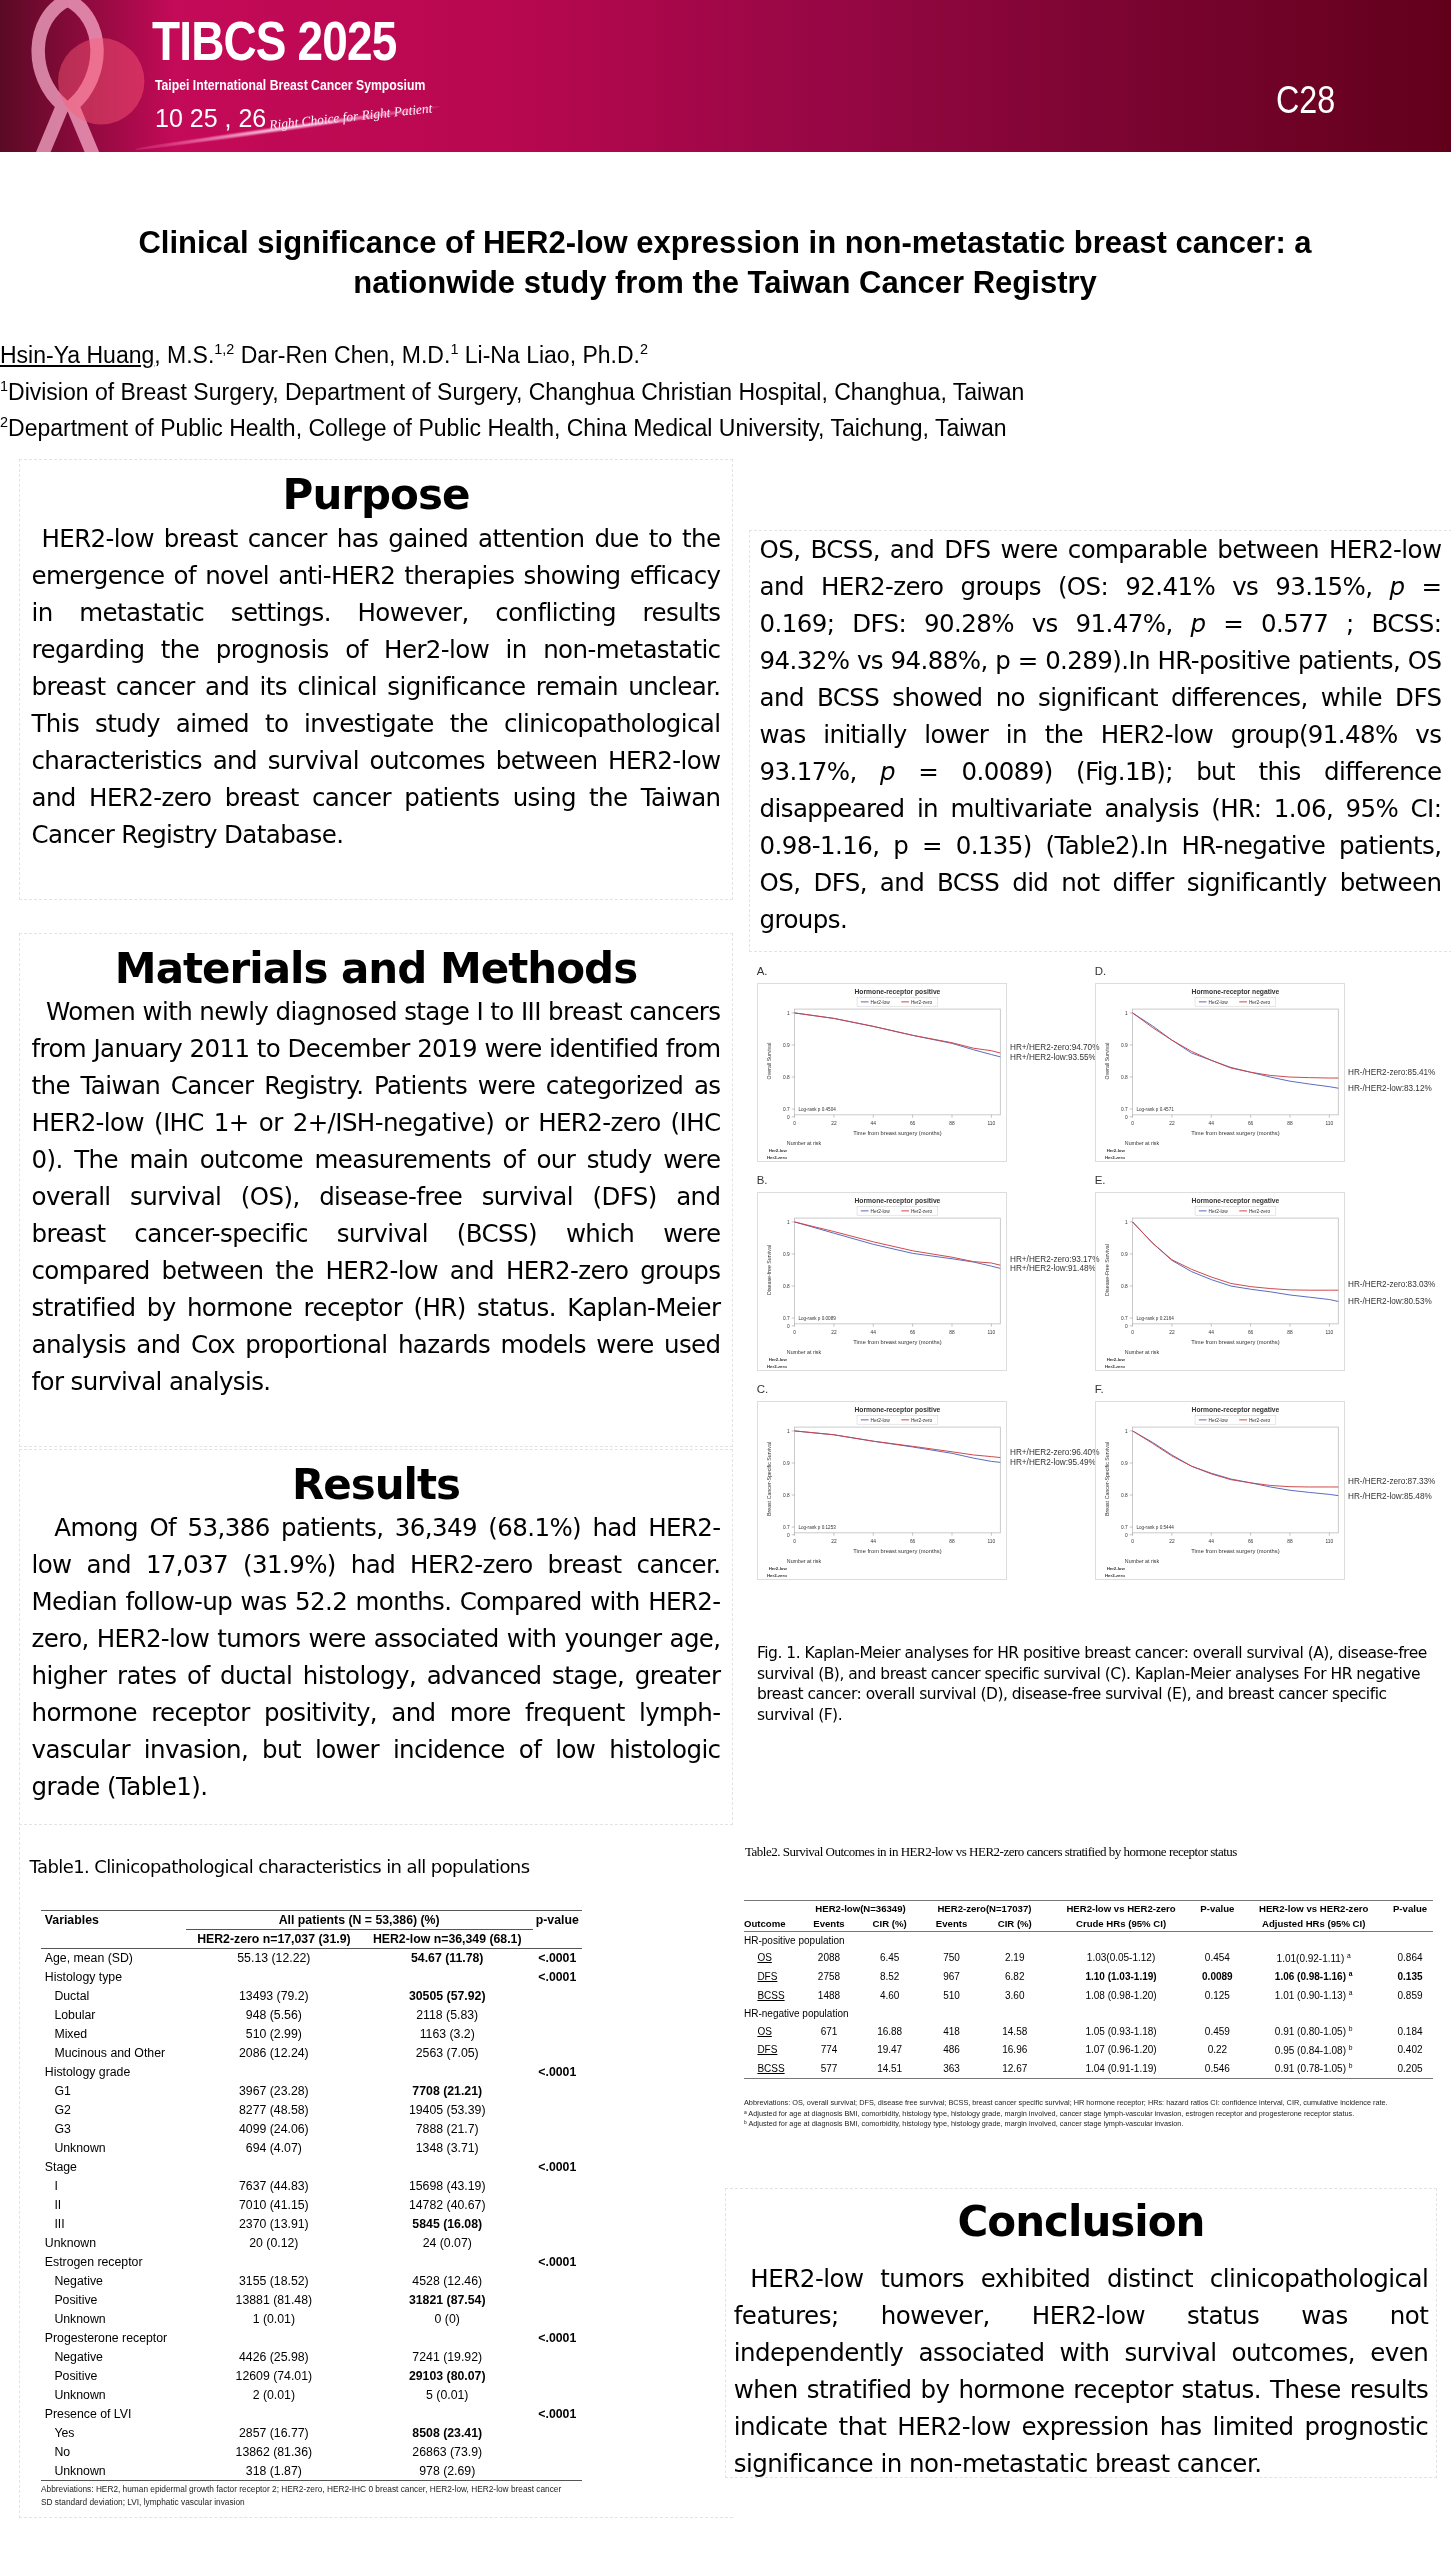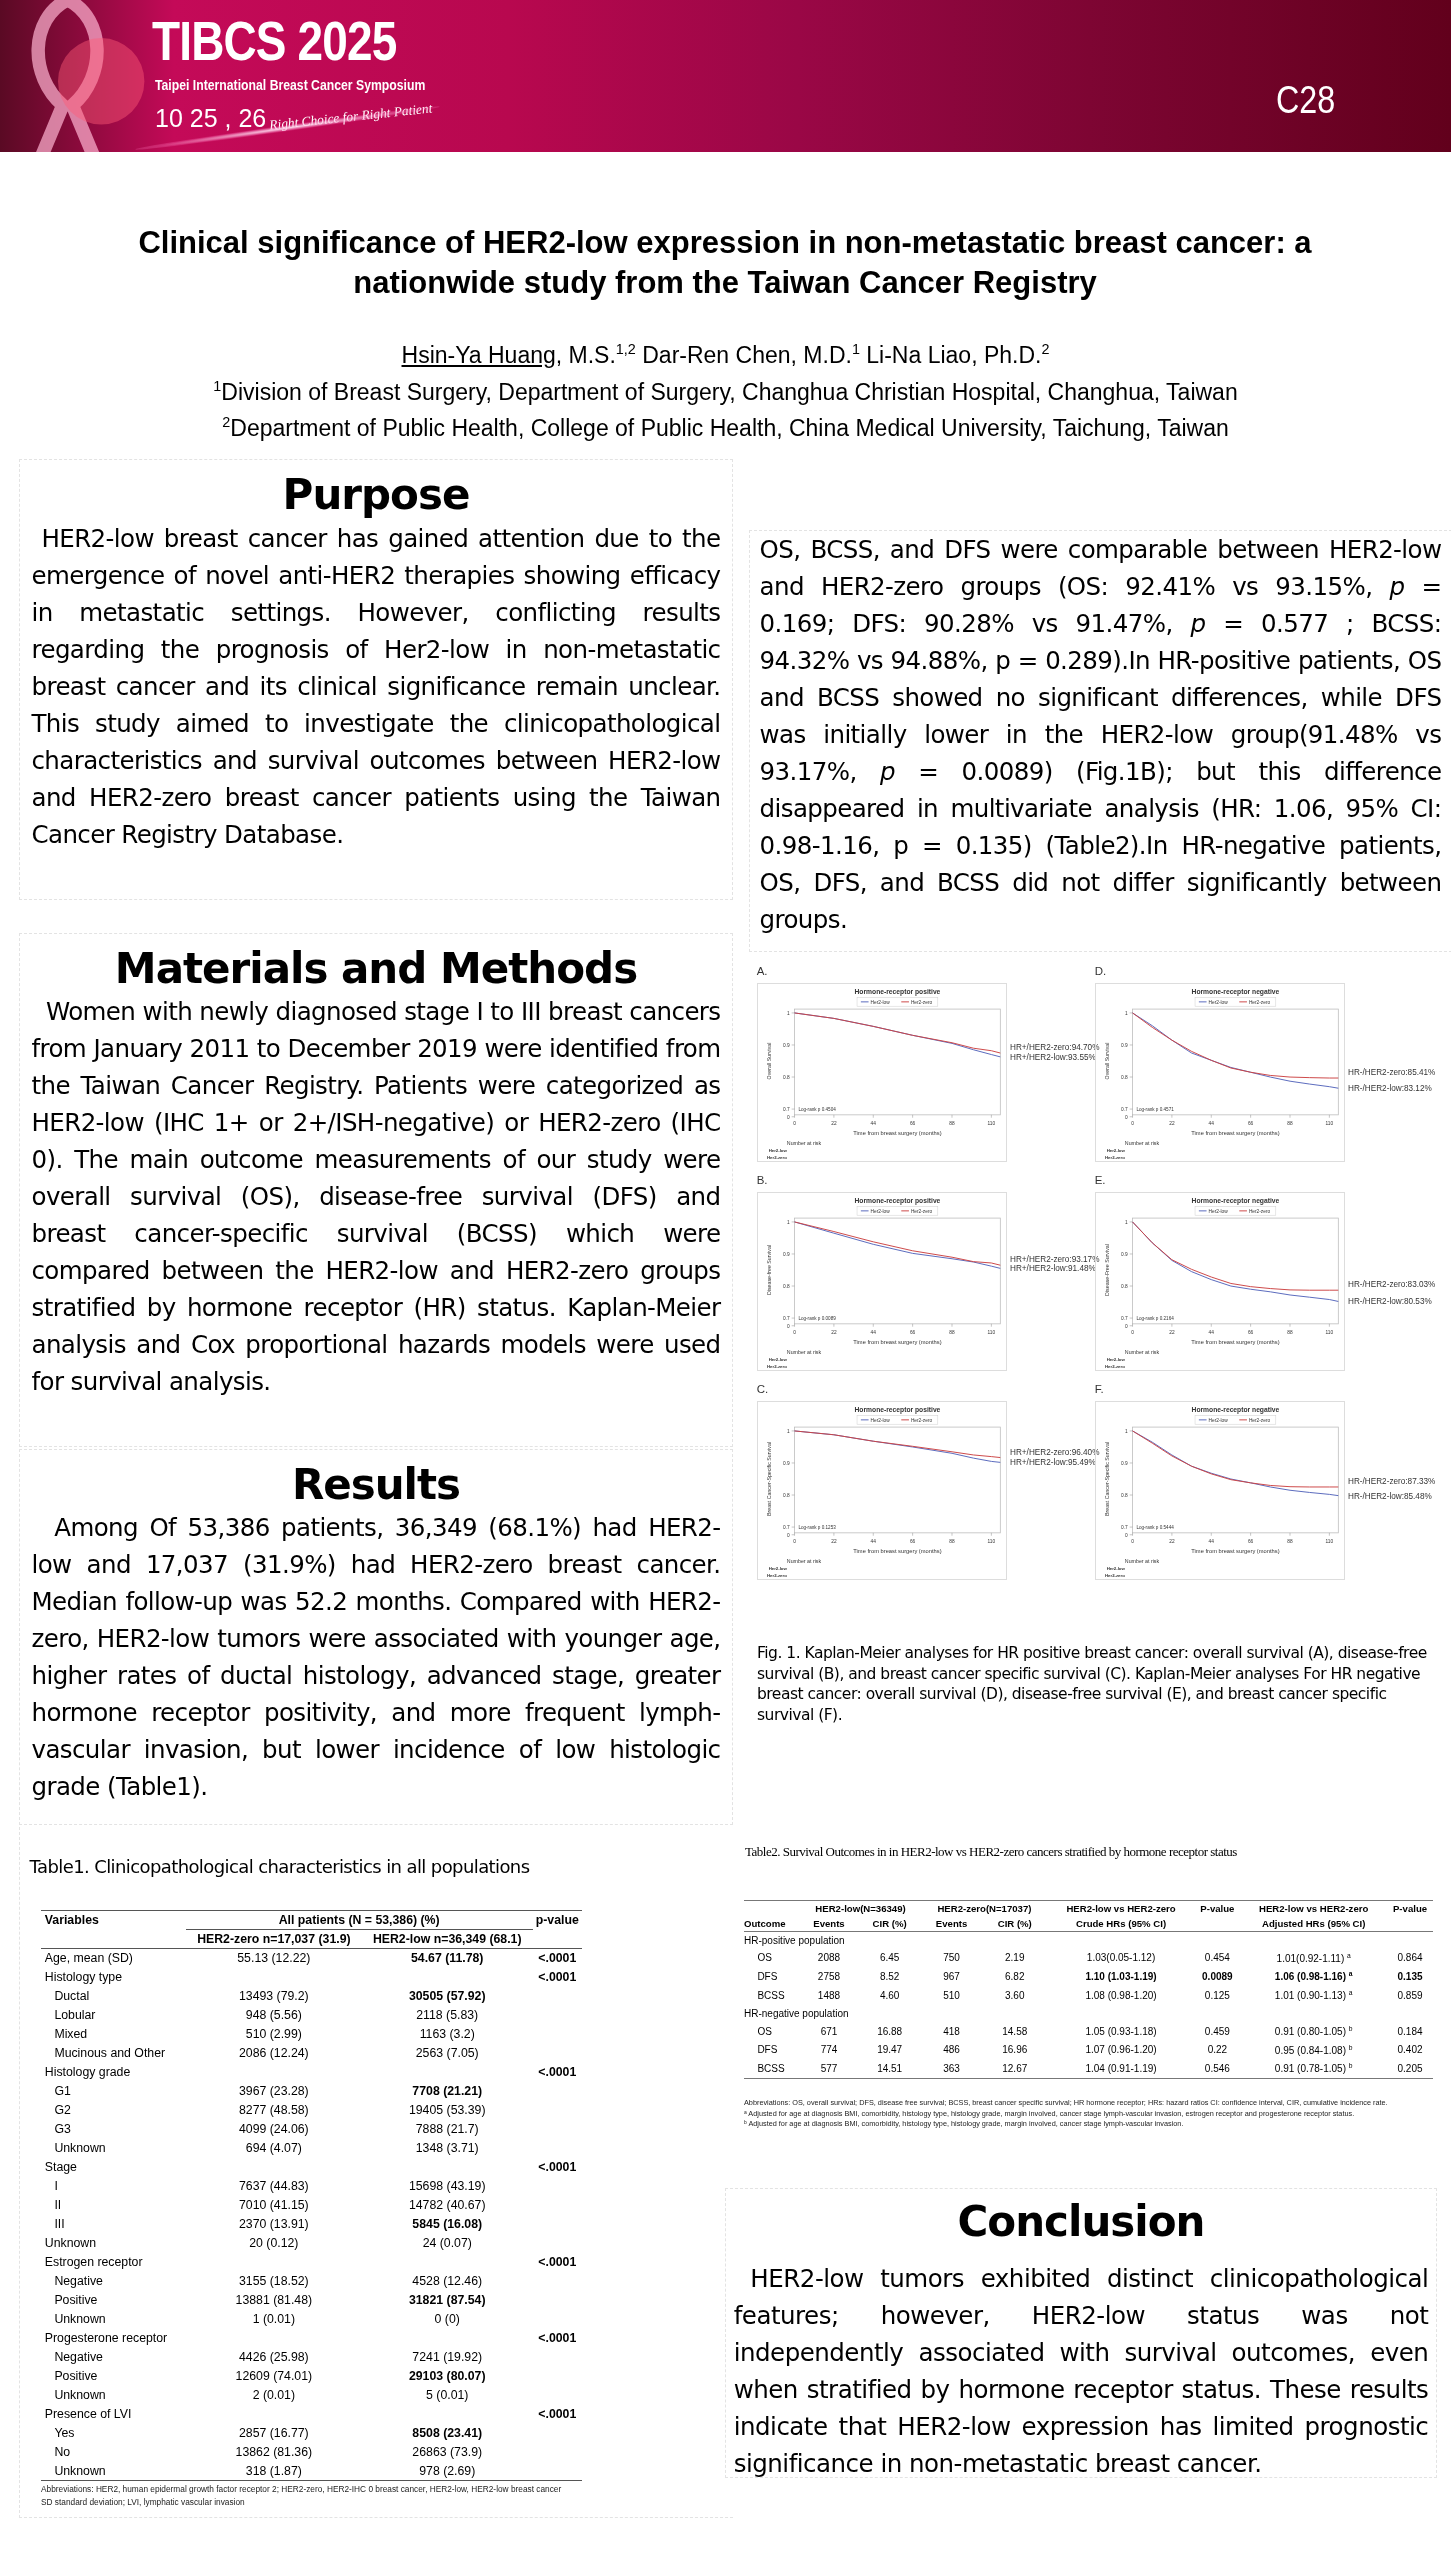--- a/index.html
+++ b/index.html
@@ -10,21 +10,21 @@
     background: linear-gradient(90deg, #5a0a24 0%, #c40a58 12%, #b8084f 35%, #9a0746 55%, #7e0533 75%, #62001c 100%); overflow: hidden; }
   .ribbon { position: absolute; left: 9.6px; top: -9.6px; width: 144px; height: 173px; }
   .banner-brand { position: absolute; left: 152px; top: 13.4px; color: #fff; font-family: "Liberation Sans", sans-serif; font-weight: bold; font-size: 56px; letter-spacing: -1px; transform: scaleX(0.82); transform-origin: left; line-height: 1; }
   .banner-sub { position: absolute; left: 155px; top: 77px; color: #fff; font-size: 14.4px; font-weight: bold; transform: scaleX(0.85); transform-origin: left; }
   .banner-date { position: absolute; left: 155px; top: 104px; color: #fff; font-size: 25px; font-family: "Liberation Sans", sans-serif; }
   .banner-slogan { position: absolute; left: 269px; top: 109px; color: #fff; font-size: 13.4px; font-style: italic; font-family: "Liberation Serif", serif; transform: rotate(-6deg); }
   .banner-glow { position: absolute; left: 134px; top: 125px; width: 307px; height: 5.8px; background: radial-gradient(ellipse at center, rgba(255,220,240,0.95) 0%, rgba(255,120,190,0.3) 60%, transparent 100%); border-radius: 50%; transform: rotate(-8deg); }
   .banner-code { position: absolute; left: 1276px; top: 79px; color: #fff; font-size: 38px; transform: scaleX(0.85); transform-origin: left; }
 
   .title { position: absolute; left: 38px; top: 223px; width: 1374px; text-align: center; font-weight: bold; font-size: 31px; line-height: 40px; }
-  .authors { position: absolute; left: 0; top: 334px; width: 1451px; text-align: center; font-size: 23px; line-height: 31px; }
+  .authors { position: absolute; left: 0; top: 334px; width: 1451px; font-size: 23px; line-height: 31px; }
   .authors sup { font-size: 14.4px; }
   .u { text-decoration: underline; }
 
   .panel { position: absolute; border: 1px dashed #e3e3e3; }
   .sec-h { font-family: "DejaVu Sans", sans-serif; font-weight: bold; text-align: center; font-size: 42px; letter-spacing: -1px; }
   .body-text { font-family: "DejaVu Sans", sans-serif; font-size: 24.5px; line-height: 37px; text-align: justify; letter-spacing: -0.6px; }
 
   #purpose { left: 19px; top: 459px; width: 714px; height: 441px; padding: 9.6px 11.5px 0 11.5px; }
   #purpose .sec-h { margin-bottom: 1.9px; }
   #methods { left: 19px; top: 933px; width: 714px; height: 514px; padding: 9.6px 11.5px 0 11.5px; }
@@ -59,21 +59,21 @@
   .fig-caption { position: absolute; left: 757px; top: 1643px; width: 677px; font-family: "DejaVu Sans", sans-serif; font-size: 15.5px; line-height: 20.6px; letter-spacing: -0.5px; }
 
   
   .t2-caption { position: absolute; left: 745px; top: 1841px; width: 672px; font-family: Liberation Serif, serif; font-size: 13px; line-height: 22px; letter-spacing: -0.5px; }
   table.t2 { position: absolute; left: 744px; top: 1900px; width: 689px; border-collapse: collapse; font-family: "Liberation Sans", sans-serif; font-size: 10px; }
   .t2 td, .t2 th { padding: 0; white-space: nowrap; }
   .t2 th { font-weight: bold; font-size: 9.6px; text-align: center; height: 15.4px; }
   .t2 .top-rule th { border-top: 1.9px solid #777; }
   .t2 .hdr2 th { border-bottom: 1.9px solid #777; }
   .t2 td { height: 18.7px; text-align: center; }
-  .t2 td.lbl { text-align: left; padding-left: 13.4px; }
+  .t2 td.lbl { text-align: left; padding-left: 13.4px; text-decoration: underline; }
   .t2 td.grp { text-align: left; height: 17.3px; }
   .t2 .b { font-weight: bold; }
   .t2 .last td { border-bottom: 1.9px solid #777; }
   .t2 sup { font-size: 6.7px; }
   .t2-notes { position: absolute; left: 744px; top: 2098px; width: 689px; font-family: "Liberation Sans", sans-serif; font-size: 7.3px; line-height: 10.6px; color: #222; }
 
   #conclusion { left: 725px; top: 2188px; width: 712px; height: 290px; padding: 7.7px 7.7px 0 7.7px; }
   #conclusion .sec-h { margin-bottom: 14px; }
   #conclusion .body-text { line-height: 37px; letter-spacing: -0.5px; }
 </style>

